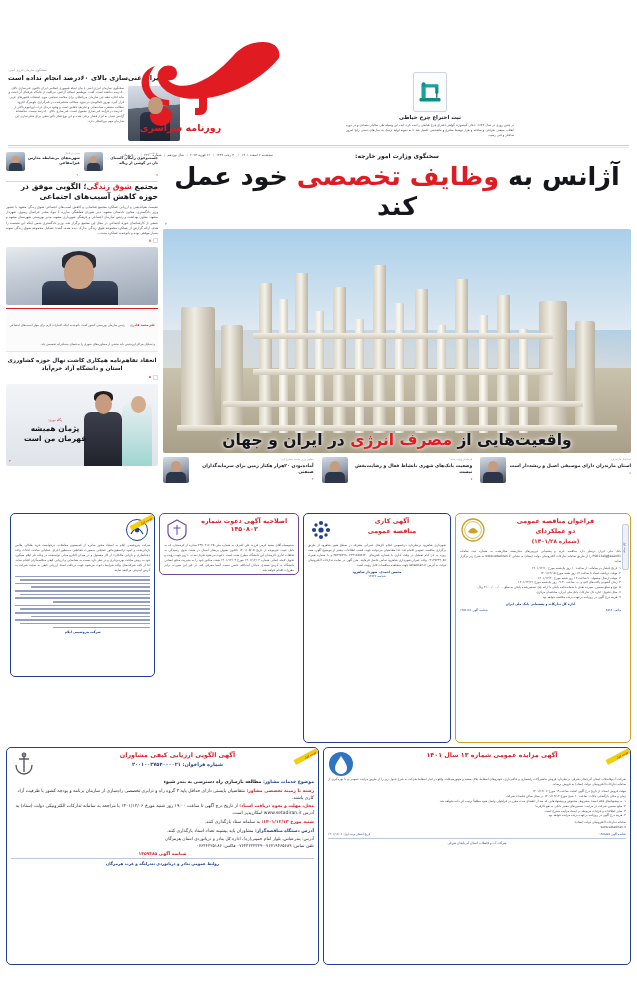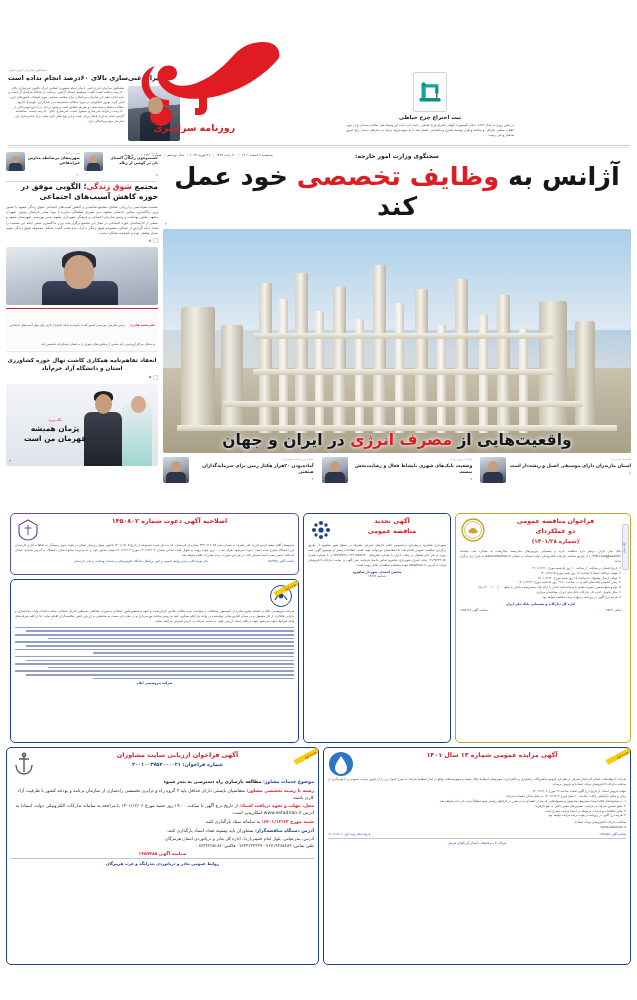--- a/index.html
+++ b/index.html
@@ -30,21 +30,21 @@
   .lines i.s4 { width: 72%; }
   .lines.blue i { background: #3a4f8f; opacity: .55; }
 
   
   .masthead { position: absolute; left: 0; top: 30px; width: 522px; height: 118px; }
   .logo-sayeh {
     position: absolute; right: 236px; top: 6px; width: 175px; height: 92px;
   }
   .logo-sayeh svg { width: 100%; height: 100%; display: block; }
   .paper-kind {
-    position: absolute; right: 240px; top: 92px; width: 175px;
+    position: absolute; right: 254px; top: 92px; width: 175px;
     text-align: center; font-size: 9.5px; font-weight: bold; color: #d81f26;
     letter-spacing: -.3px;
   }
   .dateline {
     position: absolute; right: 248px; top: 123px; width: 152px;
     text-align: center; font-size: 3.3px; color: #3a3a44; white-space: nowrap;
   }
   .dateline span { padding: 0 1.2px; }
   .dateline .sep { color: #9a9aa4; }
 
@@ -456,21 +456,21 @@
         <div class="ad-foot">اداره کل تدارکات و پشتیبانی بانک ملی ایران</div>
         <div style="display:flex;justify-content:space-between;font-size:3px;color:#1d3f8c;margin-top:2px;">
           <span>م‌الف: ۴۵۸۴</span>
           <span>شناسه آگهی ۱۴۵۸۱۸۶</span>
         </div>
       </div>
 
       <div class="ad navy" style="width:148px; height:230px;">
         <div class="ad-row">
           <div style="flex:1">
-            <div class="ad-title">آگهی تجدید</div>
+            <div class="ad-title">آگهی کاری</div>
             <div class="ad-title">مناقصه عمومی</div>
           </div>
           <div class="ad-seal">
             <svg width="24" height="24" viewBox="0 0 24 24">
               <g fill="#20408f">
                 <circle cx="12" cy="5" r="2.1"></circle>
                   <circle cx="12" cy="19" r="2.1"></circle>
                 <circle cx="5" cy="12" r="2.1"></circle>
                   <circle cx="19" cy="12" r="2.1"></circle>
                 <circle cx="7" cy="7" r="1.7"></circle>
@@ -480,21 +480,21 @@
                 <circle cx="12" cy="12" r="2.6"></circle>
               </g>
             </svg>
           </div>
         </div>
         <div class="ad-body fa">شهرداری شاهرود درنظردارد درخصوص انجام کارهای عمرانی متفرقه در سطح شهر شاهرود از طریق برگزاری مناقصه عمومی اقدام کند. لذا متقاضیان می‌توانند جهت کسب اطلاعات بیشتر از موضوع آگهی، همه روزه به جز ایام تعطیل در وقت اداری با شماره تلفن‌های ۰۲۳۳۱۶۵۵۶۸۴۰-۳۵۲۲۵۶۹۸ و با شماره همراه ۰۹۱۲۷۴۴۲۰۵۸ واحد عمران شهرداری شاهرود تماس حاصل فرمایند. متن آگهی در سایت تدارکات الکترونیکی دولت به آدرس setadiran.ir جهت مشاهده مناقصات قابل رؤیت است.</div>
         <div class="ad-foot">محسن احمدی، شهردار شاهرود</div>
         <div style="font-size:3px;color:#1d3f8c;text-align:center;">شناسه ۱۳۸۲۶</div>
       </div>
 
-      <div style="width:289px; display:flex; flex-direction:column; gap:4px;">
+      <div style="width:289px; display:flex; flex-direction:row; gap:4px;">
 
         <div class="ad purple" style="height:62px;">
           <div class="ad-row">
             <div style="flex:1">
               <div class="ad-title">اصلاحیه آگهی دعوت شماره ۱۴۵۰۸۰۲</div>
             </div>
             <div class="ad-seal">
               <svg width="24" height="24" viewBox="0 0 24 24">
                 <path d="M12 2 L21 7 V15 C21 19 16 22 12 22 C8 22 3 19 3 15 V7 Z" fill="none" stroke="#6c4b9b" stroke-width="1.2"></path>
                 <path d="M12 7 L12 17 M8.5 10 L15.5 10" stroke="#6c4b9b" stroke-width="1"></path>
@@ -570,21 +570,21 @@
           <span>شناسه آگهی ۱۴۵۸۸۷۸</span>
           <span>تاریخ انتشار نوبت اول: ۱۴۰۱/۱۲/۰۲</span>
         </div>
         <div style="border-top:.7px solid #bcc6dd;margin-top:2px;padding-top:1.5px;text-align:center;font-size:3.2px;color:#1d3f8c;">شرکت آب و فاضلاب استان آذربایجان شرقی</div>
       </div>
 
       <div class="ad navy" style="width:313px; height:218px;">
         <div class="ad-corner">نوبت اول</div>
         <div class="ad-row">
           <div style="flex:1">
-            <div class="ad-title">آگهی فراخوان ارزیابی سایت مشاوران</div>
+            <div class="ad-title">آگهی الگویی ارزیابی کیفی مشاوران</div>
             <div class="ad-sub">شماره فراخوان: ۲۰۰۱۰۰۳۷۵۴۰۰۰۰۲۱</div>
           </div>
           <div class="ad-seal">
             <svg width="26" height="26" viewBox="0 0 26 26">
               <path d="M13 3 L13 21 M8 8 L18 8" stroke="#5a5a64" stroke-width="1.4" fill="none"></path>
               <path d="M5 14 C5 20 9 23 13 23 C17 23 21 20 21 14" stroke="#5a5a64" stroke-width="1.4" fill="none"></path>
               <circle cx="13" cy="4" r="1.8" fill="none" stroke="#5a5a64" stroke-width="1.2"></circle>
             </svg>
           </div>
         </div>

